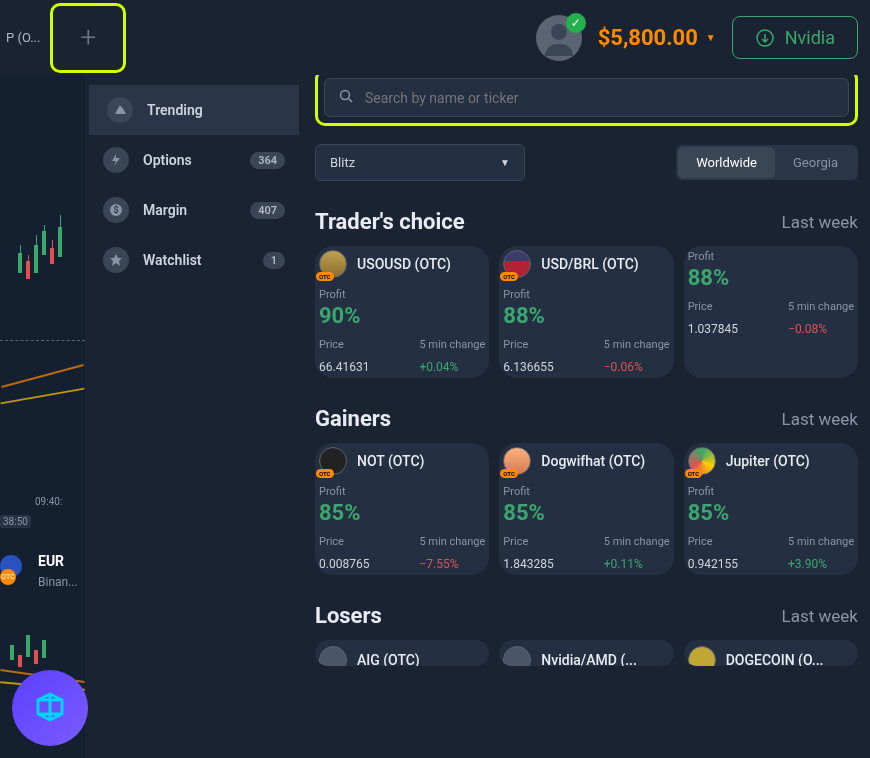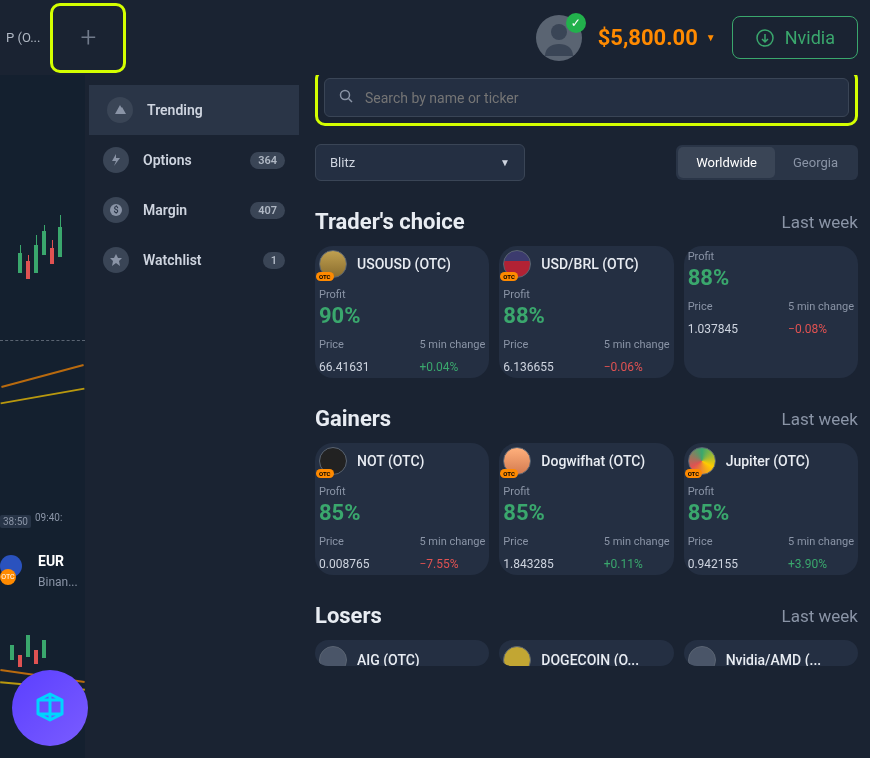--- a/index.html
+++ b/index.html
@@ -128,21 +128,21 @@
           <div class="wick" style="height:8px"></div>
           <div class="body" style="height:16px"></div>
         </div>
       <div class="candle" style="left:58px;top:140px">
           <div class="wick" style="height:12px"></div>
           <div class="body" style="height:30px"></div>
         </div>
       <div class="line-orange" style="top:300px;left:0;width:85px;transform:rotate(-15deg)"></div>
       <div class="line-yellow" style="top:320px;left:0;width:85px;transform:rotate(-10deg)"></div>
       <span class="chart-time" style="top:440px">38:50</span>
-      <span class="chart-time" style="top:436px;left:32px;background:transparent">09:40:</span>
+      <span class="chart-time" style="top:420px;left:32px;background:transparent">09:40:</span>
       <div class="chart-pair-icon">
           <div style="width:22px;height:22px;border-radius:50%;background:#2a52be;position:absolute"></div>
           <div style="width:16px;height:16px;border-radius:50%;background:#ff8a00;position:absolute;bottom:0;left:0;font-size:7px;text-align:center;line-height:16px">OTC</div>
         </div>
       <span class="chart-pair">EUR</span>
       <span class="chart-sub">Binan...</span>
       <div style="position:absolute;top:530px;left:0;width:85px;height:120px;overflow:hidden">
         <div class="candle" style="left:10px;top:40px">
             <div class="body" style="height:15px"></div>
           </div>
@@ -371,32 +371,32 @@
               <div class="card-icon">
                 <div class="card-flag" style="background:#4a5568"></div>
               </div>
               <span class="card-name">AIG (OTC)</span>
             </div>
             <div class="card-profit"></div>
           </div>
           <div class="card" style="height: 26px; overflow: hidden; padding-top: 6px; padding-bottom: 0px;">
             <div class="card-head">
               <div class="card-icon">
+                <div class="card-flag" style="background:#4a5568"></div>
+              </div>
+              <span class="card-name">Nvidia/AMD (...</span>
+            </div>
+            <div class="card-profit"></div>
+          </div>
+          <div class="card" style="height: 26px; overflow: hidden; padding-top: 6px; padding-bottom: 0px;">
+            <div class="card-head">
+              <div class="card-icon">
                 <div class="card-flag" style="background:#c2a633"></div>
               </div>
               <span class="card-name">DOGECOIN (O...</span>
-            </div>
-            <div class="card-profit"></div>
-          </div>
-          <div class="card" style="height: 26px; overflow: hidden; padding-top: 6px; padding-bottom: 0px;">
-            <div class="card-head">
-              <div class="card-icon">
-                <div class="card-flag" style="background:#4a5568"></div>
-              </div>
-              <span class="card-name">Nvidia/AMD (...</span>
             </div>
             <div class="card-profit"></div>
           </div>
         </div>
       </div>
   </div>
 </div>
 
 <div class="logo-btn">
   <svg viewBox="0 0 44 44">

